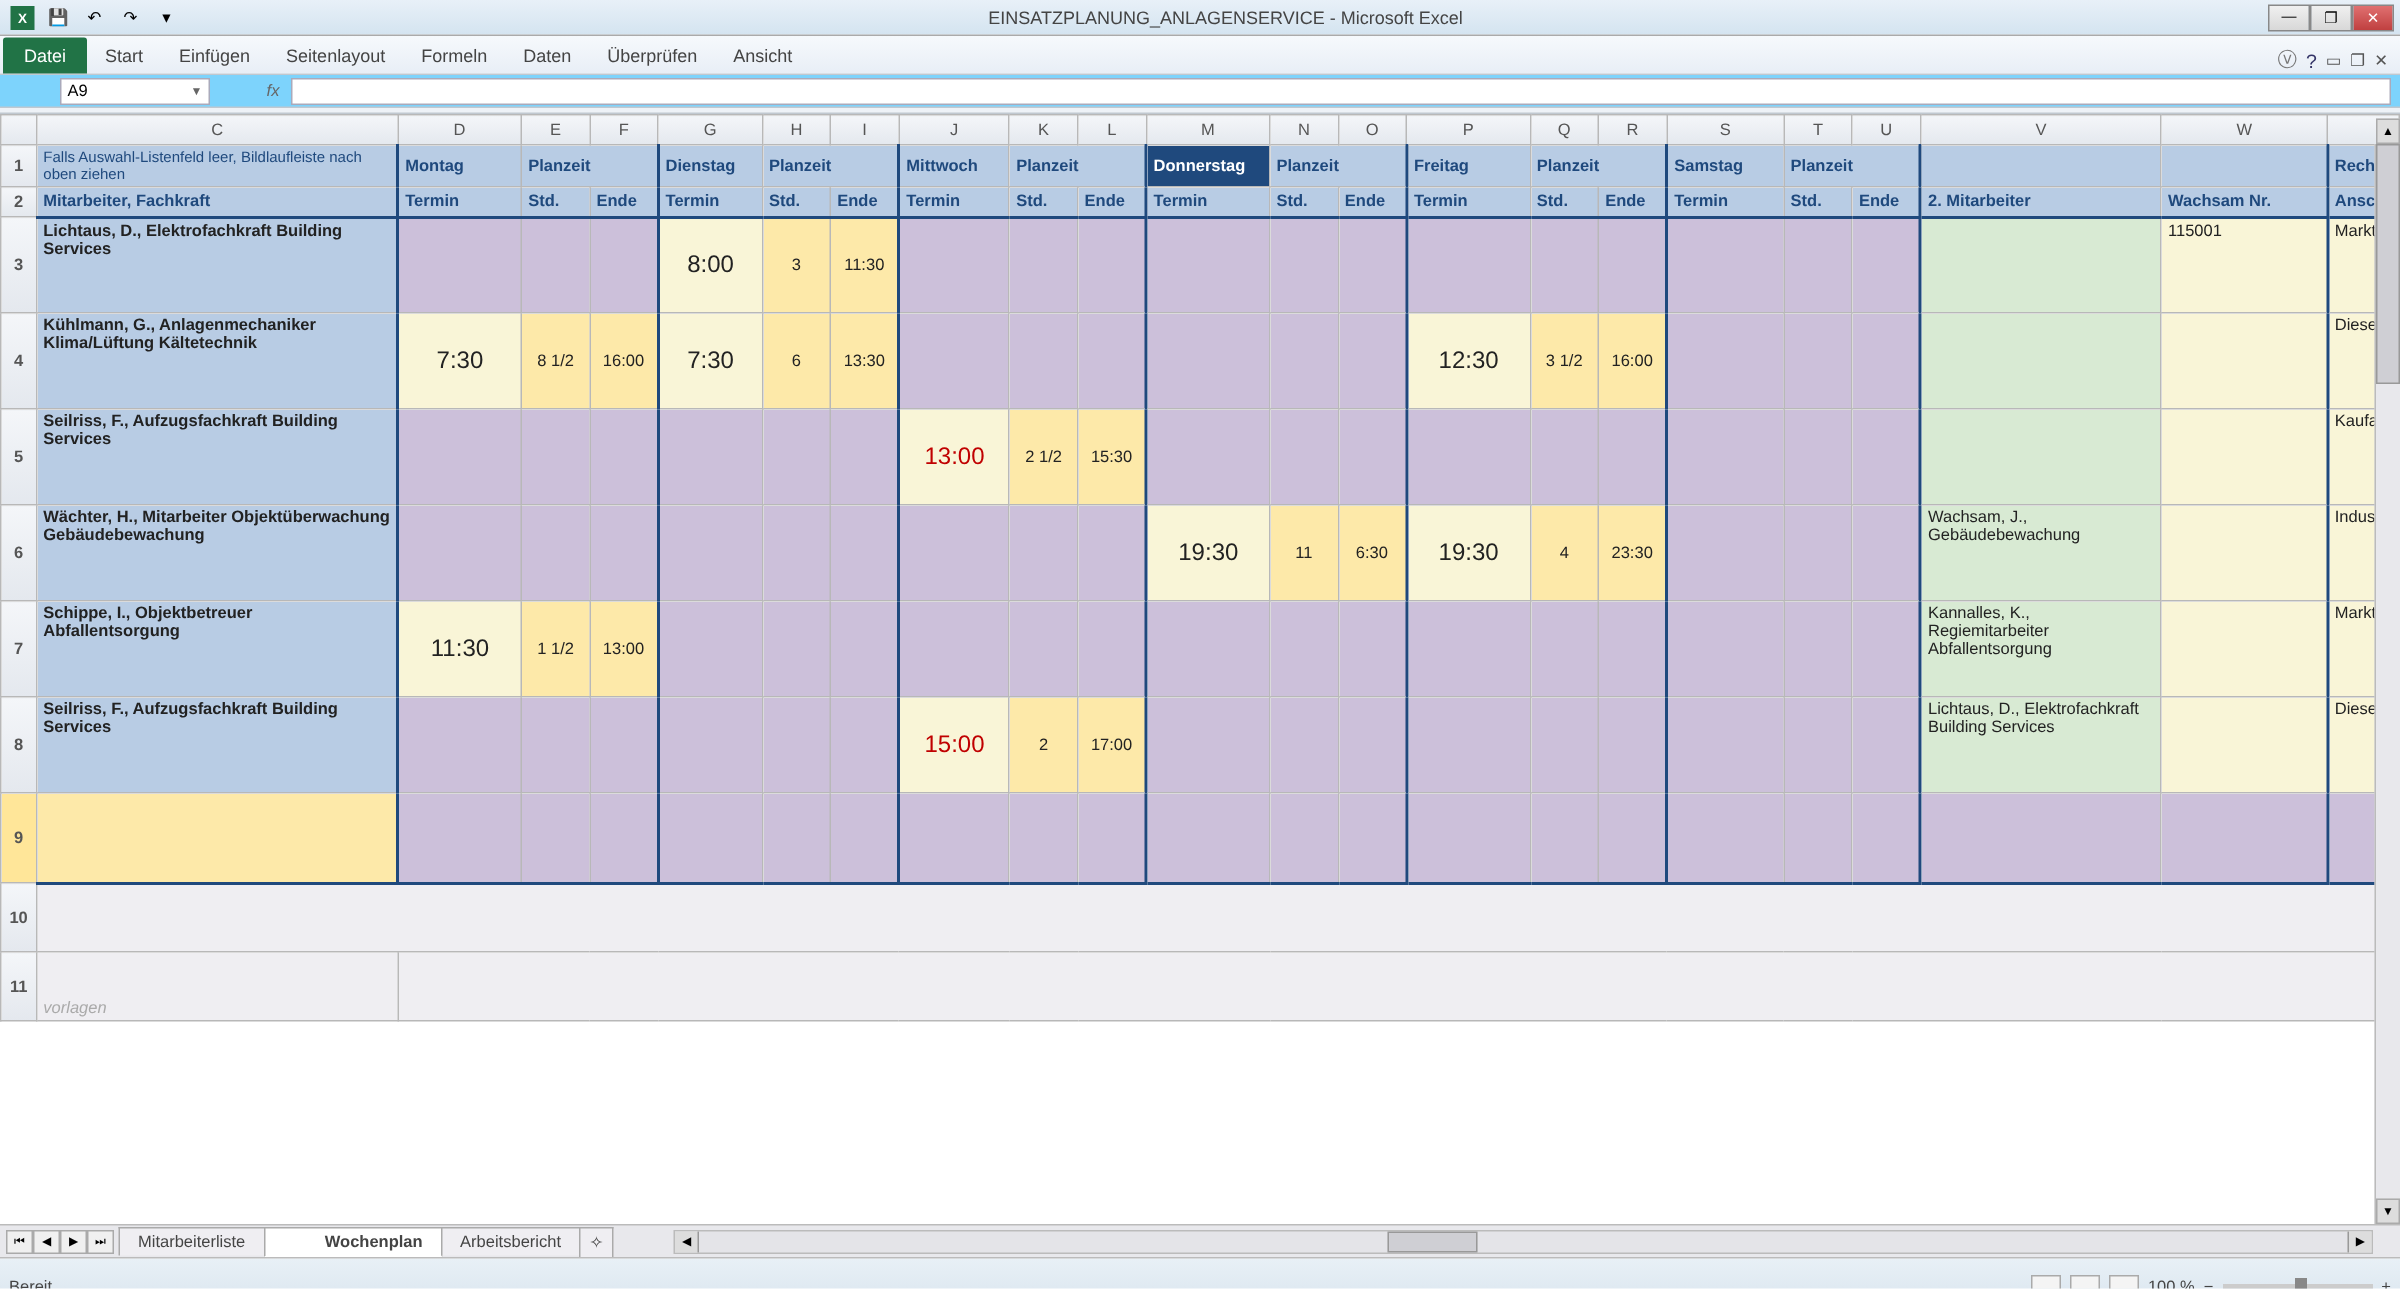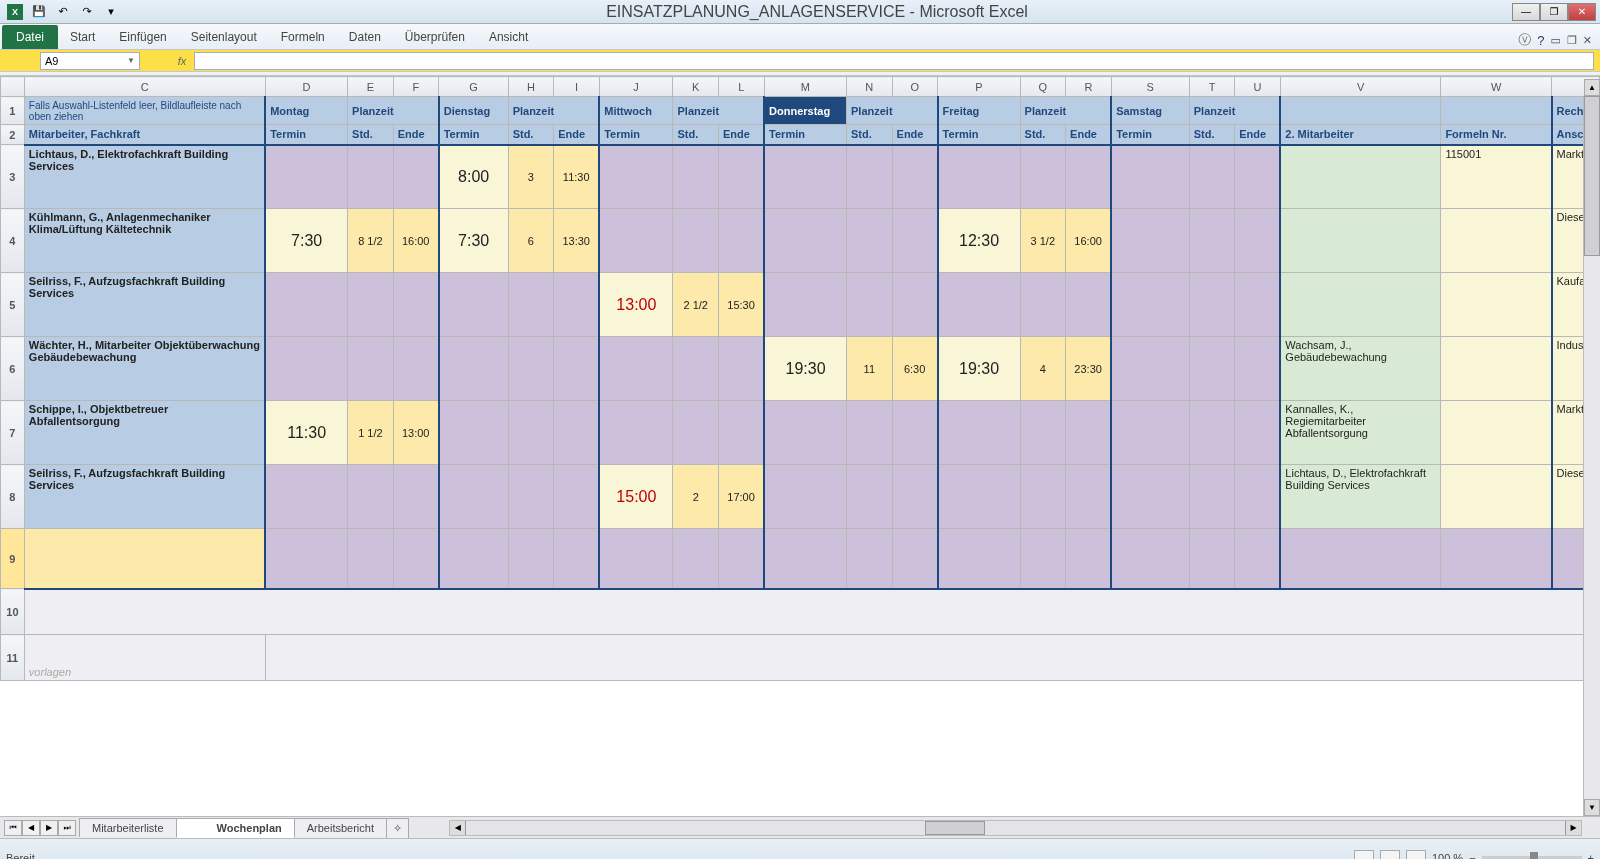--- a/index.html
+++ b/index.html
@@ -3,34 +3,34 @@
 <meta charset="utf-8">
 <style>
 * { margin: 0; padding: 0; box-sizing: border-box; }
 body { font-family: "Segoe UI", Tahoma, sans-serif; font-size: 11px; background: #fff; overflow: hidden; width: 1600px; height: 859px; }
 
 
 .titlebar { height: 24px; background: linear-gradient(#e8f0f8, #d4e4f0); display: flex; align-items: center; padding: 0 4px; border-bottom: 1px solid #aaa; }
 .qat { display: flex; gap: 2px; align-items: center; }
 .qat-btn { width: 22px; height: 20px; display: flex; align-items: center; justify-content: center; border-radius: 2px; }
 .excel-icon { width: 16px; height: 16px; background: #217346; color: #fff; font-size: 9px; display: flex; align-items: center; justify-content: center; font-weight: bold; }
-.title-text { flex: 1; text-align: center; color: #444; font-size: 16px; }
+.title-text { flex: 1; text-align: center; color: #444; font-size: 12px; }
 .win-controls { display: flex; gap: 0; }
 .win-btn { width: 28px; height: 18px; background: linear-gradient(#f0f0f0,#d8d8d8); border: 1px solid #888; display: flex; align-items: center; justify-content: center; font-size: 10px; }
 .win-close { background: linear-gradient(#e07070,#c04040); color: #fff; }
 
 
 .ribbon { height: 26px; background: linear-gradient(#f6f9fc,#e8eef6); border-bottom: 1px solid #c0c8d0; display: flex; align-items: flex-end; }
 .file-tab { background: #217346; color: #fff; padding: 5px 14px; font-size: 12px; border-radius: 2px 2px 0 0; margin-left: 2px; }
 .ribbon-tab { padding: 5px 12px; font-size: 12px; color: #444; }
 .ribbon-right { margin-left: auto; display: flex; gap: 6px; padding-right: 8px; align-items: center; }
 .ribbon-right span { color: #336; font-size: 13px; }
 
 
-.formula-bar { height: 22px; background: #fde047; border-bottom: 1px solid #c0c8d0; display: flex; align-items: center; }
+.formula-bar { height: 22px; background: #7dd3fc; border-bottom: 1px solid #c0c8d0; display: flex; align-items: center; }
 .name-box { width: 100px; height: 18px; background: #fff; border: 1px solid #aab; margin: 0 30px 0 40px; display: flex; align-items: center; padding: 0 4px; font-size: 11px; }
 .name-box-arrow { margin-left: auto; color: #666; font-size: 8px; }
 .fx-btn { width: 24px; text-align: center; color: #666; font-style: italic; }
 .formula-input { flex: 1; height: 18px; background: #fff; border: 1px solid #aab; margin-right: 6px; }
 .formula-sep { height: 4px; background: #eef2f7; border-bottom: 1px solid #c0c8d0; }
 
 
 .grid-wrap { position: relative; height: 740px; overflow: hidden; }
 table.grid { border-collapse: collapse; table-layout: fixed; width: 1600px; }
 table.grid th, table.grid td { border: 1px solid #b8b8b8; overflow: hidden; white-space: nowrap; }
@@ -256,21 +256,21 @@
     <td class="bg-blue-hdr hdr2 bl-thick bb-thick">Termin</td>
     <td class="bg-blue-hdr hdr2 bb-thick">Std.</td>
     <td class="bg-blue-hdr hdr2 bb-thick">Ende</td>
     <td class="bg-blue-hdr hdr2 bl-thick bb-thick">Termin</td>
     <td class="bg-blue-hdr hdr2 bb-thick">Std.</td>
     <td class="bg-blue-hdr hdr2 bb-thick">Ende</td>
     <td class="bg-blue-hdr hdr2 bl-thick bb-thick">Termin</td>
     <td class="bg-blue-hdr hdr2 bb-thick">Std.</td>
     <td class="bg-blue-hdr hdr2 bb-thick">Ende</td>
     <td class="bg-blue-hdr hdr2 bl-thick bb-thick">2. Mitarbeiter</td>
-    <td class="bg-blue-hdr hdr2 bb-thick">Formeln Nr.</td>
+    <td class="bg-blue-hdr hdr2 bb-thick">Wachsam Nr.</td>
     <td class="bg-blue-hdr hdr2 bl-thick bb-thick">Ansch</td>
   </tr>
 
   </tbody>
       <tbody id="data-rows">
         <tr class="r-data">
           <th class="row-hdr">3</th>
           <td class="bg-blue-cell cell wrap"><b>Lichtaus, D., Elektrofachkraft Building Services</b></td>
           <td class="bg-lav cell center big bl-thick"></td>
           <td class="bg-lav cell center"></td>

